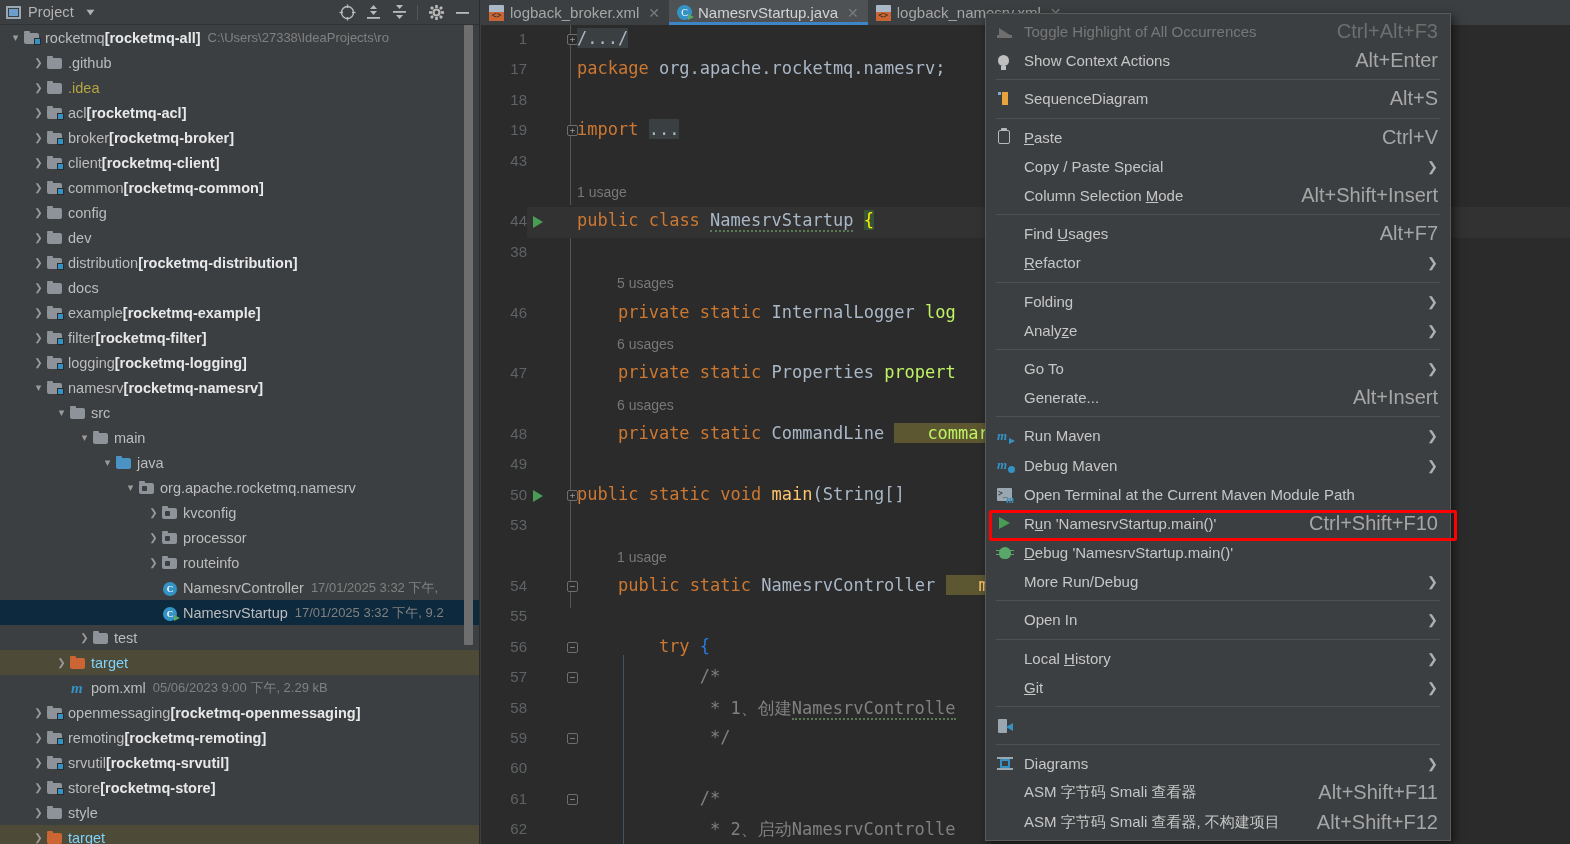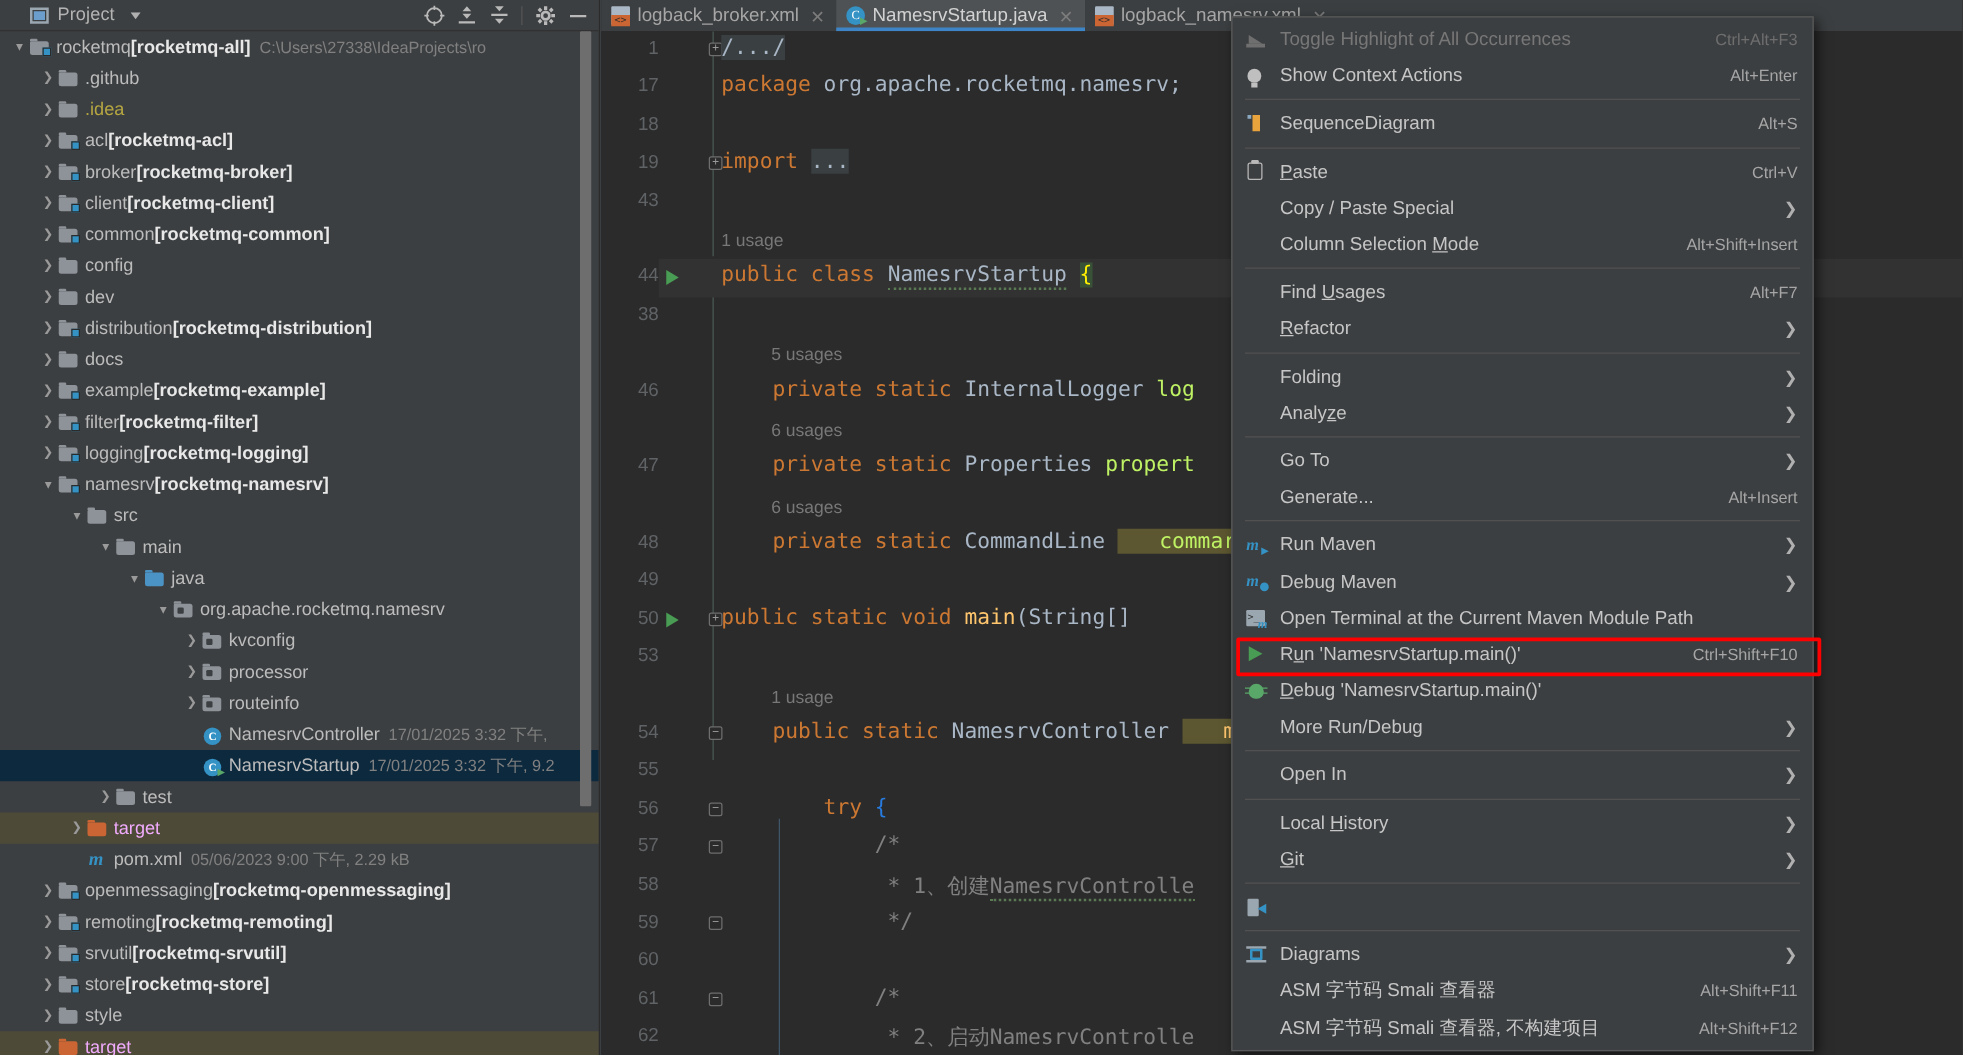--- a/index.html
+++ b/index.html
@@ -14,21 +14,21 @@
   
   .project-panel {
     position: absolute; left: 0; top: 0;
     width: 480px; height: 844px;
     background: #3c3f41;
     border-right: 1px solid #2b2b2b;
   }
   .project-header {
     height: 25px; background: #3c3f41;
     display: flex; align-items: center;
-    padding-left: 24px;
+    padding-left: 6px;
     border-bottom: 1px solid #323232;
   }
   .ph-icon {
     width: 15px; height: 13px;
     border: 2px solid #9aa7b0;
     background: #3c3f41;
     margin-right: 7px;
     position: relative;
   }
   .ph-icon::after {
@@ -103,21 +103,21 @@
     border-left:6px solid #59a869; border-top:3.5px solid transparent;
     border-bottom:3.5px solid transparent;
   }
   .mfile {
     position:absolute; left:2px; top:0px; color:#3592c4;
     font-size:15px; font-style:italic; font-weight:bold;
     font-family:"Liberation Serif", serif;
   }
   .nm { color:#bcbcbc; }
   .nm.yellow { color:#b5a642; }
-  .nm.orange { color:#f0abfc; }
+  .nm.orange { color:#7dd3fc; }
   .mod { color:#e8e8e8; font-weight:bold; }
   .meta { color:#808080; margin-left:7px; font-size:13px; }
 
   .panel-scrollbar {
     position:absolute; right:6px; top:25px; width:9px; height:620px;
     background:#6e6e6e; border-radius:1px;
   }
 
   
   .editor {
@@ -213,21 +213,21 @@
     position:relative; white-space:nowrap;
   }
   .mi.disabled { color:#777777; }
   .mi .mi-icon {
     width:22px; min-width:22px; height:18px; margin-right:6px;
     display:flex; align-items:center; justify-content:flex-start;
     position:relative;
   }
   .mi .mi-label { flex:1; }
   .mi .mi-label u { text-decoration:underline; }
-  .mi .mi-short { color:#a6a6a6; font-size:13px; margin-left:16px;text-align:right; }
+  .mi .mi-short { color:#a6a6a6; font-size:20px; margin-left:16px;text-align:right; }
   .mi.disabled .mi-short { color:#6e6e6e; }
   .mi .mi-arrow { color:#b0b0b0; font-size:13px; margin-left:16px; }
   .msep { height:1px; background:#515151; margin:4px 10px; }
 
   
   .ic-bulb {
     width:11px; height:11px; border-radius:50% 50% 45% 45%;
     background:#bfbfbf; position:relative; margin-left:2px;
   }
   .ic-bulb::after {

